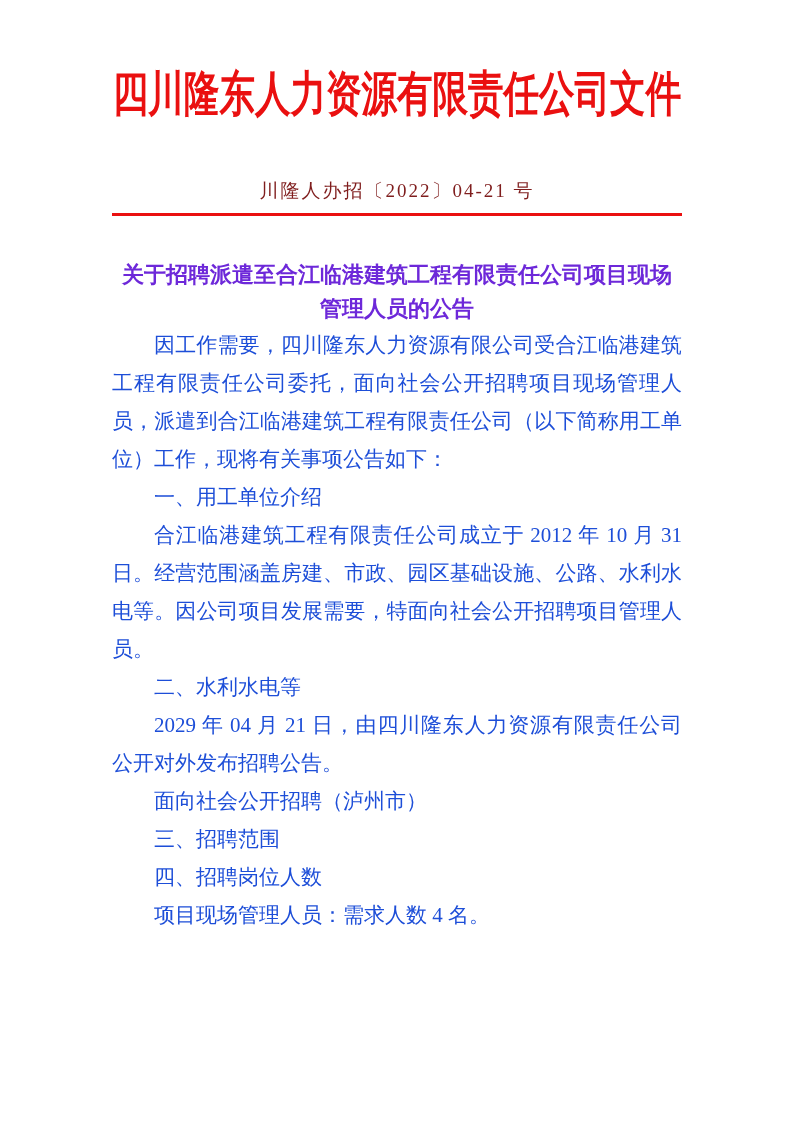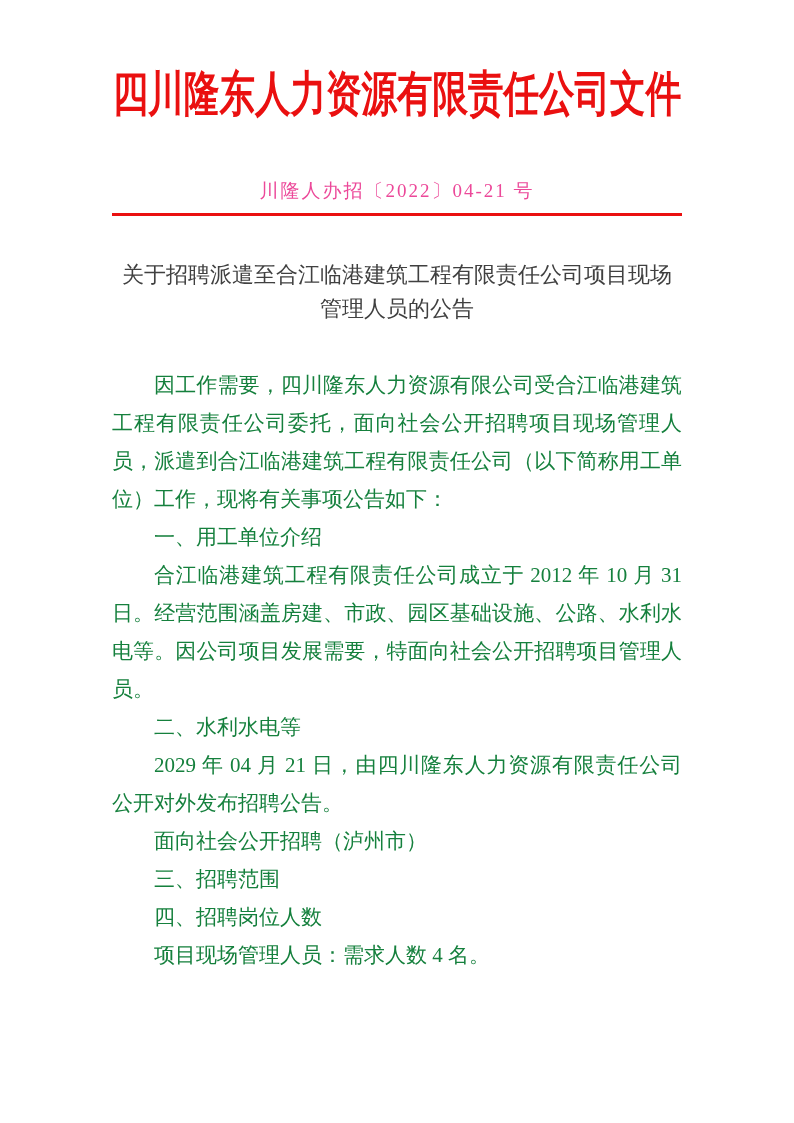--- a/index.html
+++ b/index.html
@@ -36,45 +36,44 @@
     transform: translateX(-50%) scaleX(0.74);
     letter-spacing: 0;
   }
   
   .doc-number {
     margin-top: 58px;
     text-align: center;
     font-size: 19px;
     line-height: 26px;
     letter-spacing: 2px;
-    color: #ec4899;
+    color: #7f1d1d;
     font-weight: normal;
   }
   
   .red-rule {
     margin-top: 9px;
     height: 3px;
     background: #ea1010;
     border: none;
   }
   
   .doc-title {
     margin-top: 42px;
     text-align: center;
     font-size: 22px;
     line-height: 34px;
-    font-weight: normal;
-    color: #404040;
+    font-weight: bold;
+    color: #6d28d9;
   }
   
   .doc-body {
-    margin-top: 40px;
     font-size: 21px;
     line-height: 38px;
-    color: #15803d;
+    color: #1d4ed8;
   }
   .doc-body p {
     text-align: justify;
     text-justify: inter-character;
     text-indent: 2em;
   }
 </style>
 </head>
 <body>
 

